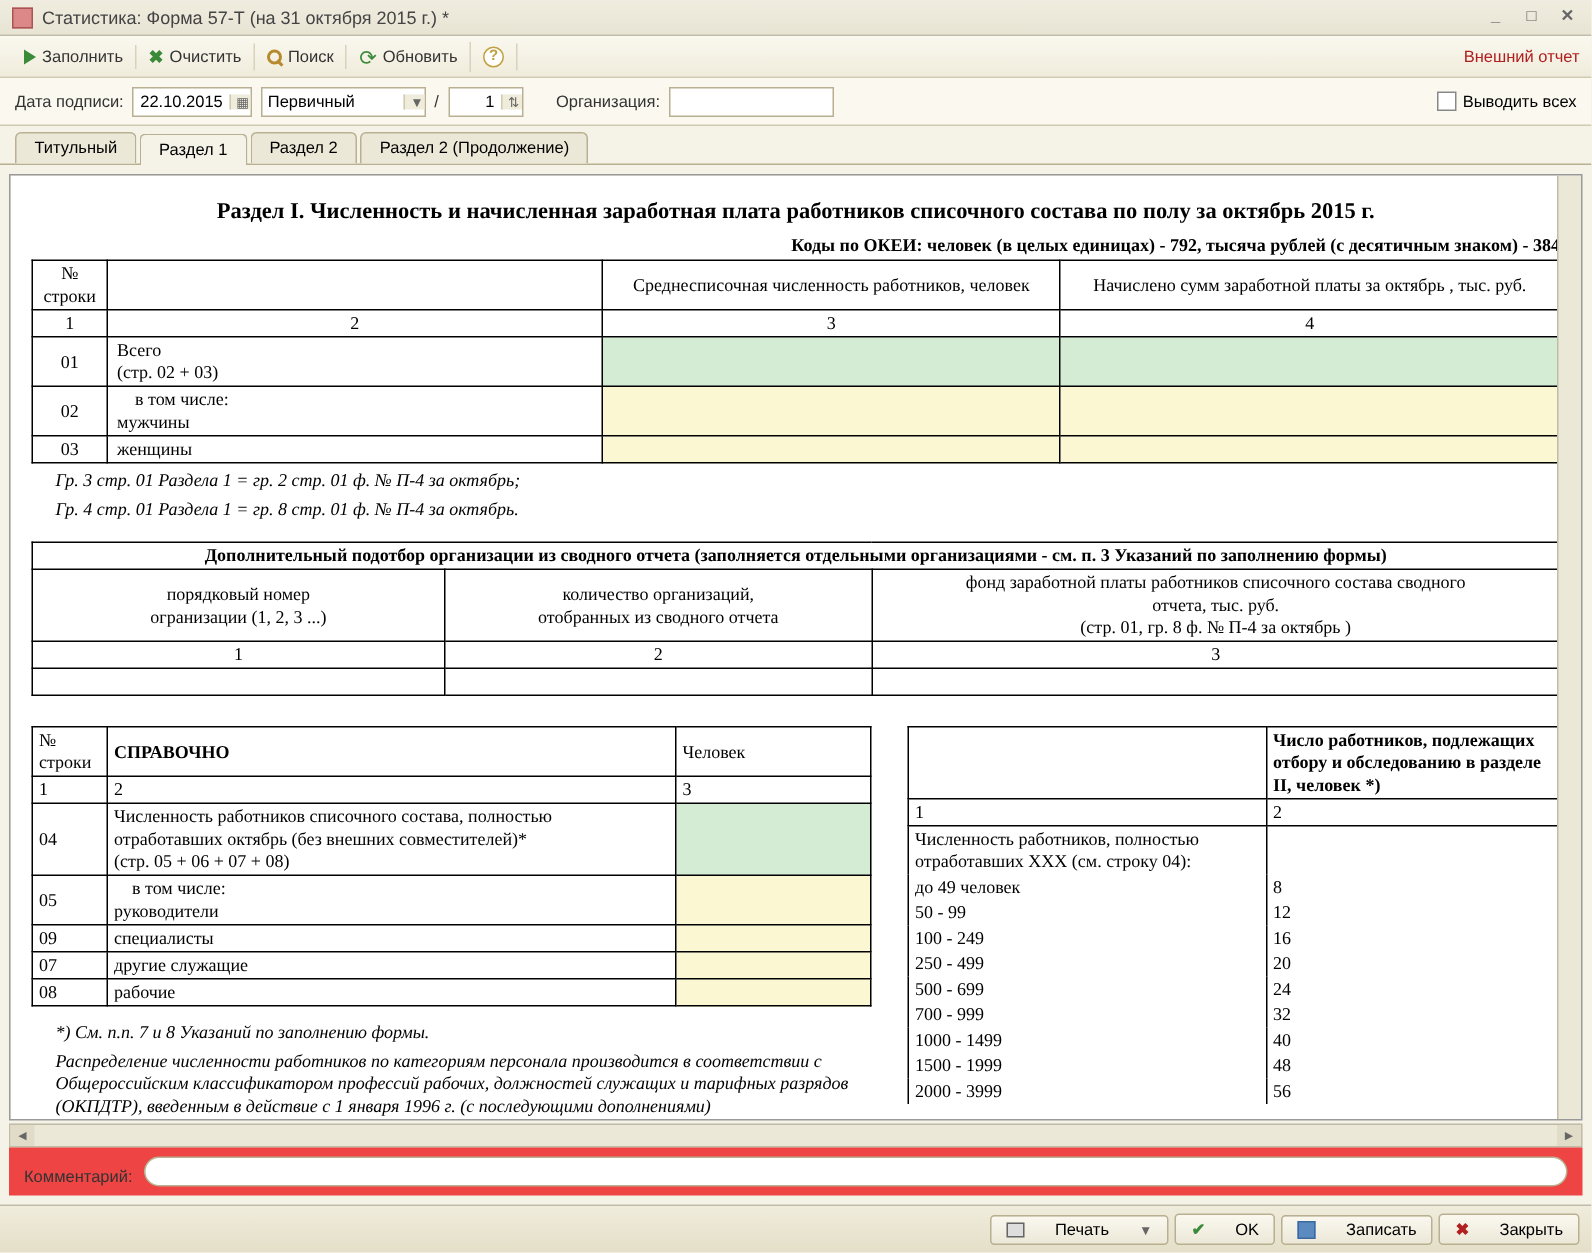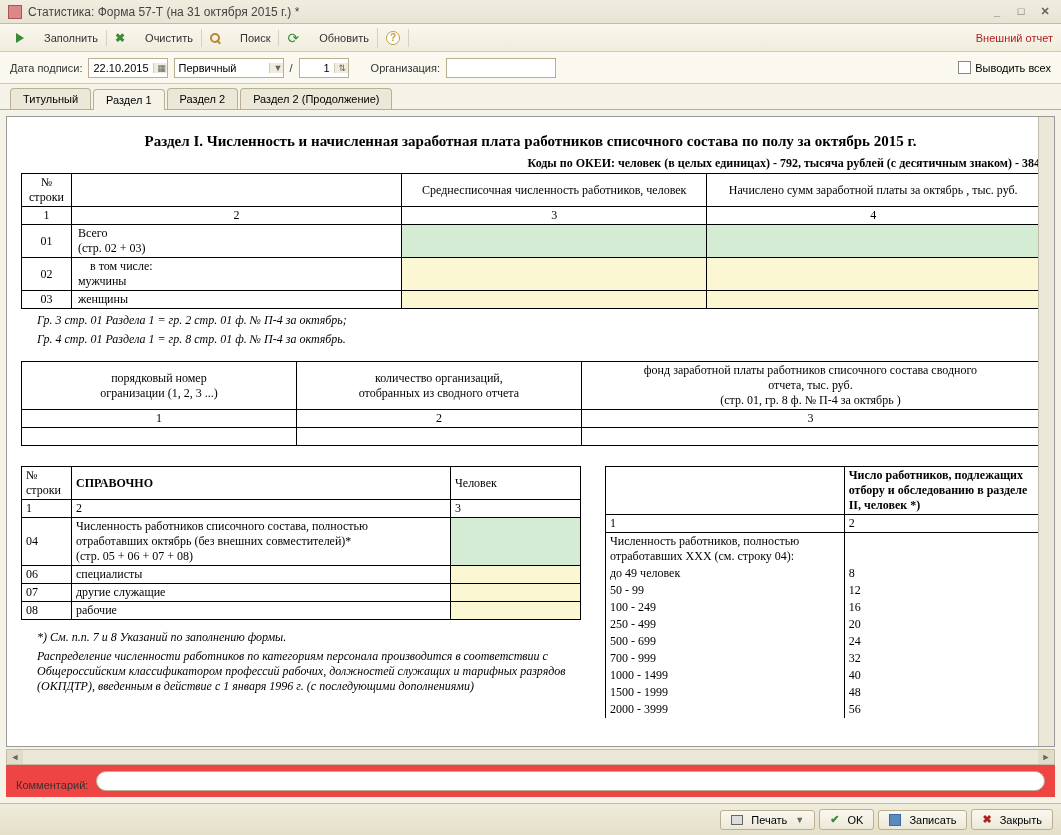--- a/index.html
+++ b/index.html
@@ -3,21 +3,21 @@
 <meta charset="utf-8">
 <style>
 * { box-sizing: border-box; margin: 0; padding: 0; }
 body { font-family: Arial, sans-serif; font-size: 11px; background: #f5f2e8; color: #000; width: 1061px; height: 835px; overflow: hidden; display: flex; flex-direction: column; }
 .titlebar { background: linear-gradient(#f0ede0, #e8e4d4); border-bottom: 1px solid #c0bca8; display: flex; align-items: center; padding: 3px 8px; height: 24px; }
 .titlebar-icon { width: 14px; height: 14px; background: #d88; border: 1px solid #a55; margin-right: 6px; }
 .titlebar-text { flex: 1; font-size: 12px; color: #444; }
 .winbtns { display: flex; gap: 8px; color: #666; }
 .winbtn { width: 16px; height: 14px; text-align: center; line-height: 12px; font-weight: bold; cursor: pointer; }
 .toolbar { background: linear-gradient(#faf8ef, #f0ecdc); border-bottom: 1px solid #d0cab0; display: flex; align-items: center; padding: 3px 8px; height: 28px; }
-.tbtn { display: flex; align-items: center; gap: 20px; padding: 2px 8px; cursor: pointer; color: #333; border-right: 1px solid #d8d2bc; }
+.tbtn { display: flex; align-items: center; gap: 4px; padding: 2px 8px; cursor: pointer; color: #333; border-right: 1px solid #d8d2bc; }
 .tbtn:last-of-type { border-right: none; }
 .play-icon { width:0; height:0; border-left:8px solid #3a8a3a; border-top:5px solid transparent; border-bottom:5px solid transparent; }
 .x-icon { color:#3a8a3a; font-weight:bold; font-size:12px; }
 .lens-icon { width:10px;height:10px;border:2px solid #b88a30;border-radius:50%;position:relative; }
 .lens-icon:after{content:'';position:absolute;width:5px;height:2px;background:#b88a30;transform:rotate(45deg);bottom:-2px;right:-3px;}
 .refresh-icon { color:#3a8a3a; font-size:14px; }
 .q-icon { width:14px;height:14px;border-radius:50%;background:#fff;border:1px solid #c0a040;color:#c0a040;text-align:center;line-height:12px;font-weight:bold;font-size:10px; }
 .ext-report { margin-left:auto; color:#b02020; }
 .filterbar { background:#faf8ef; border-bottom:1px solid #d0cab0; display:flex; align-items:center; padding:5px 10px; gap:6px; height:32px; }
 .lbl { color:#333; }
@@ -47,21 +47,21 @@
 .left-col { flex:0 0 560px; }
 .right-col { flex:1; }
 .tbl-sm { border-collapse:collapse; font-family:'Times New Roman',serif; font-size:12px; width:100%; }
 .tbl-sm th, .tbl-sm td { border:1px solid #000; padding:1px 4px; }
 .scrollbar-h { height:16px; background:#ece8d8; border:1px solid #c0bca8; display:flex; align-items:center; margin-top:2px; }
 .sb-btn { width:16px; height:14px; background:#e0dcc8; text-align:center; font-size:9px; color:#666; line-height:14px; cursor:pointer; }
 .sb-track { flex:1; }
 .comment-row { display:flex; align-items:flex-end; gap:8px; padding:6px 10px; background:#ef4444; }
 .comment-input { flex:1; background:#fff; border:1px solid #b8b090; border-radius:10px; height:20px; }
 .footer { background:linear-gradient(#f0ecdc,#e4dfc8); border-top:1px solid #c0bca8; display:flex; justify-content:flex-end; align-items:center; gap:4px; padding:4px 8px; height:32px; }
-.fbtn { display:flex; align-items:center; gap:8px; padding:3px 10px; border:1px solid #b8b090; background:linear-gradient(#faf8ef,#ece8d8); border-radius:3px; cursor:pointer; }
+.fbtn { display:flex; align-items:center; gap:20px; padding:3px 10px; border:1px solid #b8b090; background:linear-gradient(#faf8ef,#ece8d8); border-radius:3px; cursor:pointer; }
 .printer-icon { width:12px;height:10px;border:1px solid #666;background:#ddd; }
 .disk-icon { width:12px;height:12px;background:#5a8ac0;border:1px solid #3a6aa0; }
 .vsb { position:absolute; right:0; top:0; bottom:0; width:16px; background:#ece8d8; border-left:1px solid #c0bca8; }
 </style>
 </head>
 <body>
 
 <div class="titlebar">
   <div class="titlebar-icon"></div>
   <div class="titlebar-text">Статистика: Форма 57-Т (на 31 октября 2015 г.) *</div>
@@ -163,20 +163,23 @@
         <td class="cell-yellow"></td>
         <td class="cell-yellow"></td>
       </tr>
     </tbody>
       </table>
     <div class="note">Гр. 3 стр. 01 Раздела 1 = гр. 2 стр. 01 ф. № П-4 за октябрь;</div>
     <div class="note">Гр. 4 стр. 01 Раздела 1 = гр. 8 стр. 01 ф. № П-4 за октябрь.</div>
 
     <table class="tbl" style="margin-top:14px">
       <tbody>
+          <tr>
+            <td colspan="3" class="section2-title">Дополнительный подотбор организации из сводного отчета (заполняется отдельными организациями - см. п. 3 Указаний по заполнению формы)</td>
+          </tr>
       <tr>
         <td class="hdr" style="width:27%"><span>порядковый номер</span><br><span>огранизации (1, 2, 3 ...)</span></td>
         <td class="hdr" style="width:28%"><span>количество организаций,</span><br><span>отобранных из сводного отчета</span></td>
         <td class="hdr"><span>фонд заработной платы работников списочного состава сводного</span><br><span>отчета, тыс. руб.</span><br><span>(стр. 01, гр. 8 ф. № П-4 за октябрь )</span></td>
       </tr>
       <tr>
         <td class="cc">1</td>
         <td class="cc">2</td>
         <td class="cc">3</td>
       </tr>
@@ -201,21 +204,26 @@
             <td class="cc">1</td>
             <td class="cc">2</td>
             <td class="cc">3</td>
           </tr>
           <tr>
             <td class="cc">04</td>
             <td class="lc"><span>Численность работников списочного состава, полностью</span><br><span>отработавших октябрь (без внешних совместителей)*</span><br><span>(стр. 05 + 06 + 07 + 08)</span></td>
             <td class="cell-green"></td>
           </tr>
           <tr>
-                <td class="cc">06</td>
+                <td class="cc">05</td>
+                <td class="lc"><span style="white-space:pre">    в том числе:</span><br><span>руководители</span></td>
+                <td class="cell-yellow"></td>
+              </tr>
+          <tr>
+                <td class="cc">09</td>
                 <td class="lc">специалисты</td>
                 <td class="cell-yellow"></td>
               </tr>
           <tr>
                 <td class="cc">07</td>
                 <td class="lc">другие служащие</td>
                 <td class="cell-yellow"></td>
               </tr>
           <tr>
                 <td class="cc">08</td>

